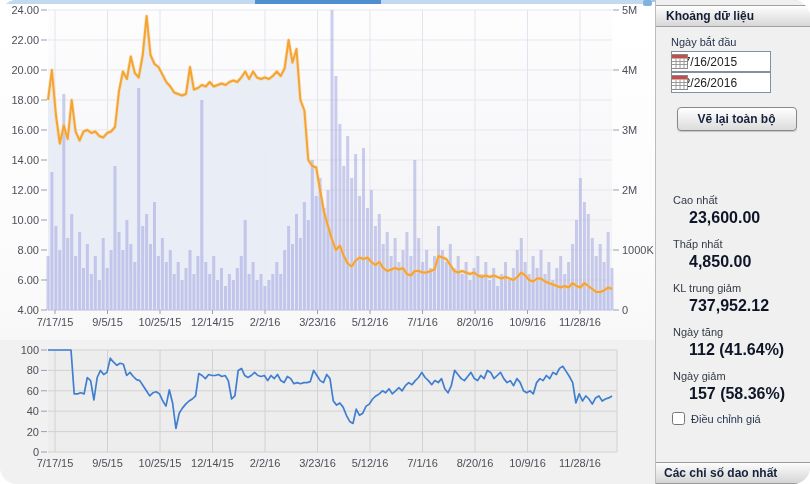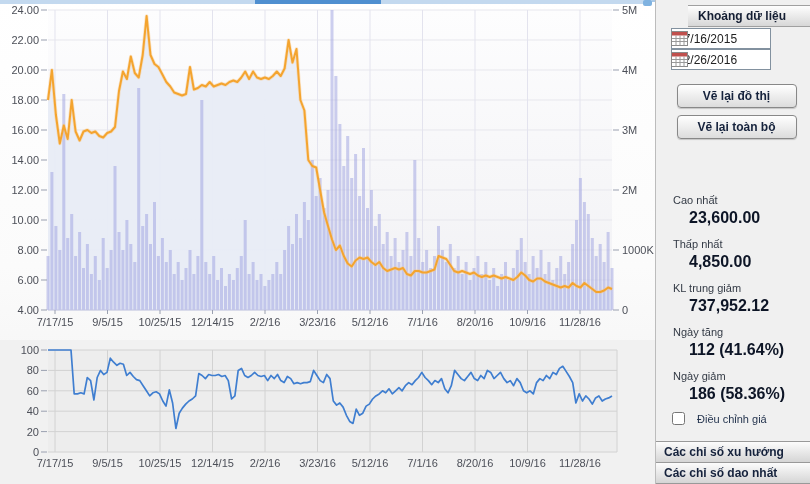--- a/index.html
+++ b/index.html
@@ -1,47 +1,47 @@
 <!DOCTYPE html>
 <html><head>
 <meta charset="utf-8">
 <style>
   html,body{margin:0;padding:0;background:#fff;}
   .stage{position:relative;width:810px;height:484px;overflow:hidden;
          font-family:"Liberation Sans",sans-serif;
-         background:linear-gradient(180deg,#ffffff 0%,#fbfbfb 55%,#f1f1f1 100%);}
+         background:linear-gradient(180deg,#ffffff 0%,#fbfbfb 55%,#f1f1f1 100%);border-radius:17px;}
   svg{position:absolute;left:0;display:block;}
   #mainChart{top:0;}
   #oscChart{top:340px;}
 
   .topline{position:absolute;top:0;left:0;width:810px;height:2px;background:#a9c8e6;}
   .scrollstrip{position:absolute;top:0;left:0;width:652px;height:4px;background:#c3d9ef;}
   .scrollrange{position:absolute;top:0;left:255px;width:126px;height:4px;background:#4f8fd0;}
   .scrollgrip{position:absolute;top:0;left:643px;width:9px;height:6px;background:#7fb2e0;border-radius:2px;}
 
   .sidebar{position:absolute;left:655px;top:0;width:155px;height:484px;background:#f0f0f0;
            border-left:1px solid #bcbcbc;box-sizing:border-box;}
   .panel-title{position:absolute;top:5px;left:0;right:0;height:20px;line-height:20px;padding-left:10px;
            background:linear-gradient(#fefefe,#d7d7d7);border-top:1px solid #a0a0a0;border-bottom:1px solid #a0a0a0;
-           font-weight:bold;font-size:12px;color:#141e33;margin-left:32px;}
+           font-weight:bold;font-size:12px;color:#141e33;}
   .fields{position:absolute;top:28px;left:15px;right:8px;}
   .fld-label{display:block;font-size:11px;color:#25354f;margin:8px 0 3px;}
   .inprow{display:flex;align-items:center;gap:5px;}
   .date-input{width:88px;height:15px;border:1px solid #82919f;font-family:"Liberation Sans",sans-serif;
            font-size:12px;color:#222;padding:2px 5px;background:#fff;}
   .cal{width:17px;height:15px;display:inline-block;}
   .btns{margin-top:14px;}
   .btn{display:block;width:120px;margin:7px auto 0;height:24px;border:1px solid #888;border-radius:4px;
            background:linear-gradient(#ffffff,#dcdcdc);font-family:"Liberation Sans",sans-serif;
            font-weight:bold;font-size:12px;color:#15223c;box-shadow:0 1px 1px rgba(0,0,0,.18);cursor:pointer;}
   .stats{position:absolute;top:186px;left:17px;margin-top:8px;}
   .stat{margin-bottom:11px;}
   .stat-label{font-size:11px;color:#333a45;}
   .stat-value{font-weight:bold;font-size:16px;color:#0d1526;margin:3px 0 0 16px;}
-  .chk{position:absolute;top:412px;left:16px;display:flex;gap:12px;align-items:center;
+  .chk{position:absolute;top:412px;left:16px;display:flex;gap:6px;align-items:center;
            font-size:11px;color:#25354f;}
   .chk input{width:13px;height:13px;margin:0;}
   .acc{position:absolute;left:0;right:0;height:20px;line-height:20px;padding-left:8px;
            background:linear-gradient(#fcfcfc,#d5d5d5);border-top:1px solid #999;
            font-weight:bold;font-size:12px;color:#15223c;cursor:pointer;}
   .acc1{top:441px;} .acc2{top:462px;border-bottom:1px solid #999;}
 </style>
 </head>
 <body>
 
@@ -342,20 +342,21 @@
         <text x="475" y="127" text-anchor="middle">8/20/16</text>
         <text x="527.5" y="127" text-anchor="middle">10/9/16</text>
         <text x="580" y="127" text-anchor="middle">11/28/16</text>
       </g>
     </svg>
 
   <aside class="sidebar">
     <div class="panel-title">Khoảng dữ liệu</div>
 
     <div class="fields">
+      <span class="fld-label">Ngày bắt đầu</span>
       <div class="inprow">
         <input class="date-input" type="text" value="07/16/2015" style="">
         <span class="cal">
           <svg width="17" height="15" viewBox="0 0 17 15">
             <rect x="0.5" y="0.5" width="16" height="14" fill="#ffffff" stroke="#8a8a8a"></rect>
             <rect x="1" y="1" width="15" height="3.5" fill="#c0504d"></rect>
             <path d="M1 7.5h15M1 10.5h15M5 4.5v10M9 4.5v10M13 4.5v10" stroke="#9a9a9a" stroke-width="1" fill="none"></path>
           </svg>
         </span>
       </div>
@@ -365,21 +366,20 @@
         <span class="cal">
           <svg width="17" height="15" viewBox="0 0 17 15">
             <rect x="0.5" y="0.5" width="16" height="14" fill="#ffffff" stroke="#8a8a8a"></rect>
             <rect x="1" y="1" width="15" height="3.5" fill="#c0504d"></rect>
             <path d="M1 7.5h15M1 10.5h15M5 4.5v10M9 4.5v10M13 4.5v10" stroke="#9a9a9a" stroke-width="1" fill="none"></path>
           </svg>
         </span>
       </div>
 
       <div class="btns">
-        <button class="btn" type="button">Vẽ lại đồ thị</button>
         <button class="btn" type="button">Vẽ lại toàn bộ</button>
       </div>
     </div>
 
     <div class="stats">
       <div class="stat">
         <div class="stat-label">Cao nhất</div>
         <div class="stat-value">23,600.00</div>
       </div>
       <div class="stat">
@@ -389,25 +389,24 @@
       <div class="stat">
         <div class="stat-label">KL trung giảm</div>
         <div class="stat-value">737,952.12</div>
       </div>
       <div class="stat">
         <div class="stat-label">Ngày tăng</div>
         <div class="stat-value">112 (41.64%)</div>
       </div>
       <div class="stat">
         <div class="stat-label">Ngày giảm</div>
-        <div class="stat-value">186 (58.36%)</div>
+        <div class="stat-value">157 (58.36%)</div>
       </div>
     </div>
 
     <label class="chk">
       <input type="checkbox" style="">
       <span>Điều chỉnh giá</span>
     </label>
 
-    <div class="acc acc1">Các chỉ số xu hướng</div>
     <div class="acc acc2">Các chỉ số dao nhất</div>
   </aside>
 </div>
 
 </body></html>

